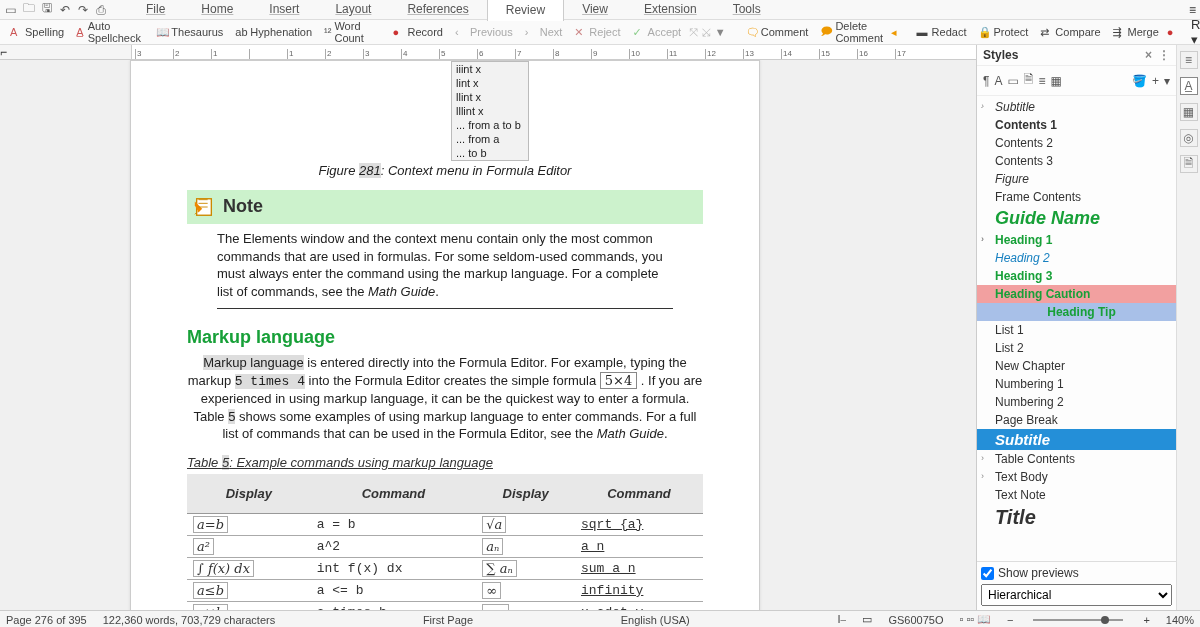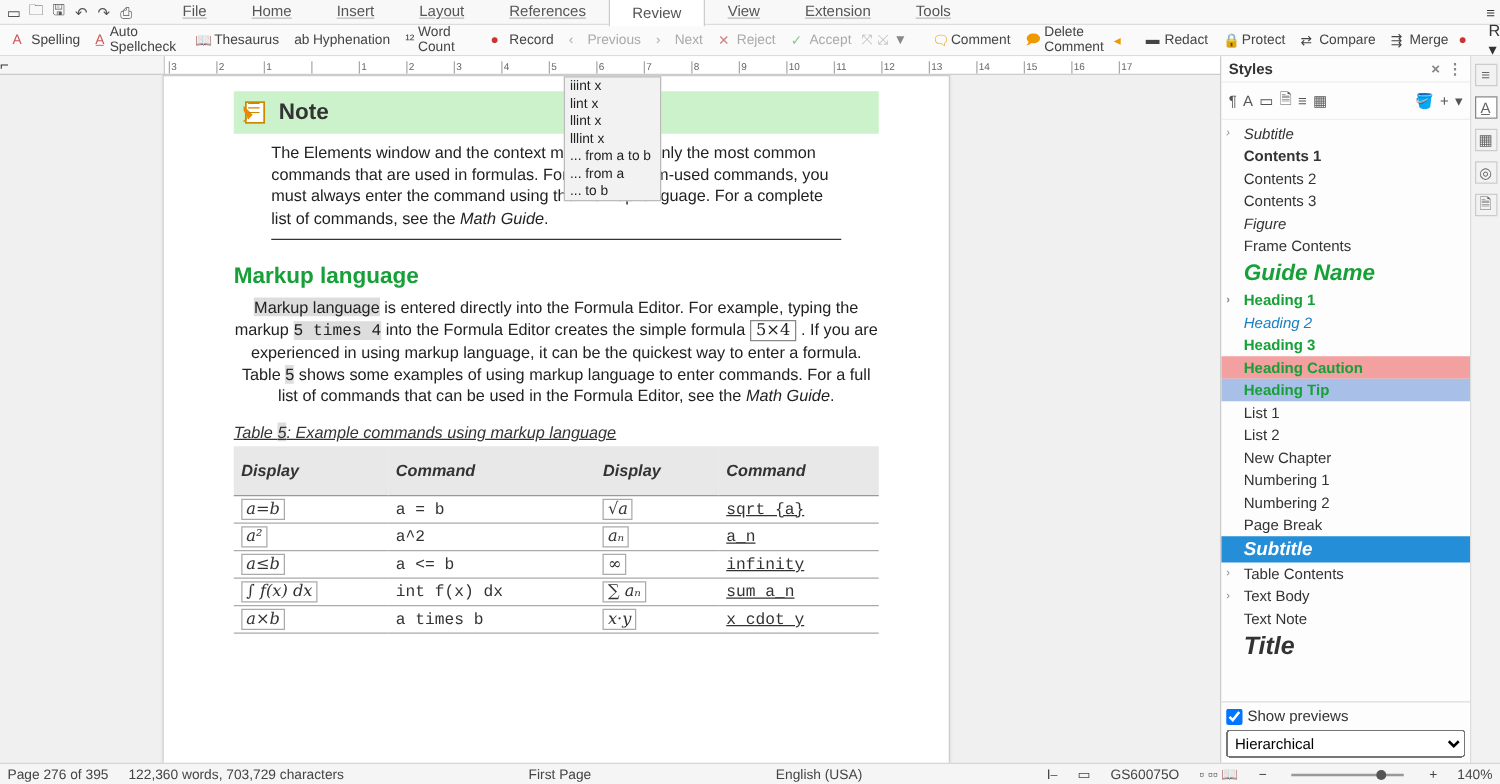--- a/index.html
+++ b/index.html
@@ -49,41 +49,41 @@
 .note-text { margin: 6px 30px 0 30px; font-size: 13px; color: #222; line-height: 1.35; border-bottom: 1.5px solid #333; padding-bottom: 8px; }
 .note-text i { font-style: italic; }
 
 .heading2 { color: #17a038; font-weight: bold; font-size: 18px; margin-top: 18px; }
 .body-text { font-size: 13px; color: #222; line-height: 1.35; margin-top: 6px; text-align: center; }
 .hl { background: #ddd; }
 .formula-box { border: 1px solid #888; padding: 0 4px; font-family: "DejaVu Serif", serif; }
 
 .table-caption { font-style: italic; font-size: 13px; margin-top: 12px; text-decoration: underline; }
 table.cmd { width: 100%; border-collapse: collapse; margin-top: 4px; font-size: 13px; }
-table.cmd th { background: #e8e8e8; text-align: left; padding: 12px 6px; font-style: italic; border-bottom: 1px solid #999; }
+table.cmd th { background: #e8e8e8; text-align: center; padding: 12px 6px; font-style: italic; border-bottom: 1px solid #999; }
 table.cmd td { padding: 2px 6px; border-bottom: 1px solid #aaa; }
 .disp { font-family: "DejaVu Serif", serif; border: 1px solid #aaa; display: inline-block; padding: 0 3px; font-style: italic; }
 .mono { font-family: "Courier New", monospace; }
 .ul { text-decoration: underline; }
 
 
 .styles-panel { width: 200px; background: #fdfdfd; border-left: 1px solid #ccc; display: flex; flex-direction: column; }
 .sp-title { padding: 3px 6px; font-weight: bold; font-size: 12px; border-bottom: 1px solid #eee; display: flex; align-items: center; }
 .sp-title .close { margin-left: auto; color: #888; }
 .sp-icons { padding: 4px 6px; display: flex; gap: 5px; border-bottom: 1px solid #eee; color: #555; align-items: center; }
 .sp-icons .spacer { flex: 1; }
 .sp-list { flex: 1; overflow-y: auto; padding: 2px 0; }
 .sp-item { padding: 2px 8px 2px 18px; font-size: 12px; position: relative; }
 .sp-item .expand { position: absolute; left: 4px; top: 3px; color: #888; font-size: 9px; }
 .sp-item.green { color: #17a038; font-weight: bold; }
 .sp-item.italic { font-style: italic; }
 .sp-item.big-green { color: #17a038; font-size: 18px; font-weight: bold; font-style: italic; }
 .sp-item.blue { color: #1780c0; font-style: italic; }
 .sp-item.hc-red { background: #f2a0a0; color: #17a038; font-weight: bold; }
-.sp-item.hc-blue { background: #a8c0e8; color: #17a038; font-weight: bold; }
+.sp-item.hc-blue { background: #a8c0e8; color: #17a038; font-weight: bold; text-align: center; }
 .sp-item.sel { background: #248fd8; color: #fff; font-style: italic; font-size: 15px; font-weight: bold; }
 .sp-item.title { font-size: 20px; font-weight: bold; font-style: italic; }
 .sp-footer { border-top: 1px solid #ddd; padding: 4px; }
 .sp-check { display: flex; align-items: center; gap: 4px; font-size: 12px; }
 .sp-select { width: 100%; margin-top: 4px; font-size: 12px; padding: 2px; }
 
 
 .side-tabs { width: 24px; background: #f2f2f2; border-left: 1px solid #ddd; display: flex; flex-direction: column; gap: 8px; padding-top: 6px; align-items: center; }
 .side-tab { width: 18px; height: 18px; border: 1px solid #ccc; display: flex; align-items: center; justify-content: center; color: #666; }
 .side-tab.active { background: #fff; border-color: #888; }
@@ -231,20 +231,23 @@
       <div class="page">
         <div class="context-menu" id="ctx-menu">
             <div class="cm-item">iiint x</div>
             <div class="cm-item">lint x</div>
             <div class="cm-item">llint x</div>
             <div class="cm-item">lllint x</div>
             <div class="cm-item">... from a to b</div>
             <div class="cm-item">... from a</div>
             <div class="cm-item">... to b</div>
           </div>
+        <div class="fig-caption">
+          <span>Figure </span><span class="hl">281</span><span>: Context menu in Formula Editor</span>
+        </div>
         <div class="note-box">
           <svg class="note-icon" viewBox="0 0 24 24">
               <rect x="4" y="3" width="16" height="18" fill="#fff" stroke="#c80" stroke-width="1.5"></rect>
               <path d="M2 6 L10 14 L6 18 L2 10 Z" fill="#e80"></path>
               <path d="M5 17 L2 20 M6 4h10M6 8h10M6 12h10" stroke="#c80" stroke-width="1"></path>
             </svg>
           <div class="note-title">Note</div>
         </div>
         <div class="note-text">
           <span>The Elements window and the context menu contain only the most common commands that are used in formulas. For some seldom-used commands, you must always enter the command using the markup language. For a complete list of commands, see the </span><i>Math Guide</i><span>.</span>
@@ -272,30 +275,30 @@
                 <td><span class="disp">√a</span></td>
                 <td class="mono"><span class="ul">sqrt {a}</span></td>
               </tr>
               <tr>
                 <td><span class="disp">a²</span></td>
                 <td class="mono">a^2</td>
                 <td><span class="disp">aₙ</span></td>
                 <td class="mono"><span class="ul">a_n</span></td>
               </tr>
               <tr>
+                <td><span class="disp">∫ f(x) dx</span></td>
+                <td class="mono">int f(x) dx</td>
+                <td><span class="disp">∑ aₙ</span></td>
+                <td class="mono"><span class="ul">sum a_n</span></td>
+              </tr>
+              <tr>
                 <td><span class="disp">a≤b</span></td>
                 <td class="mono">a &lt;= b</td>
                 <td><span class="disp">∞</span></td>
                 <td class="mono"><span class="ul">infinity</span></td>
-              </tr>
-              <tr>
-                <td><span class="disp">∫ f(x) dx</span></td>
-                <td class="mono">int f(x) dx</td>
-                <td><span class="disp">∑ aₙ</span></td>
-                <td class="mono"><span class="ul">sum a_n</span></td>
               </tr>
               <tr>
                 <td><span class="disp">a×b</span></td>
                 <td class="mono">a times b</td>
                 <td><span class="disp">x·y</span></td>
                 <td class="mono"><span class="ul">x cdot y</span></td>
               </tr>
             </tbody>
         </table>
 

